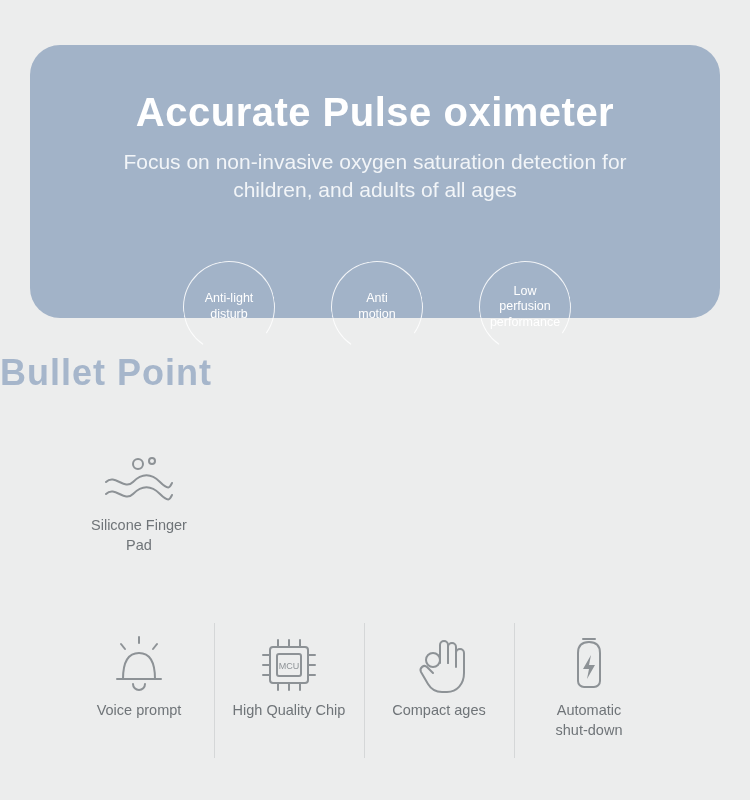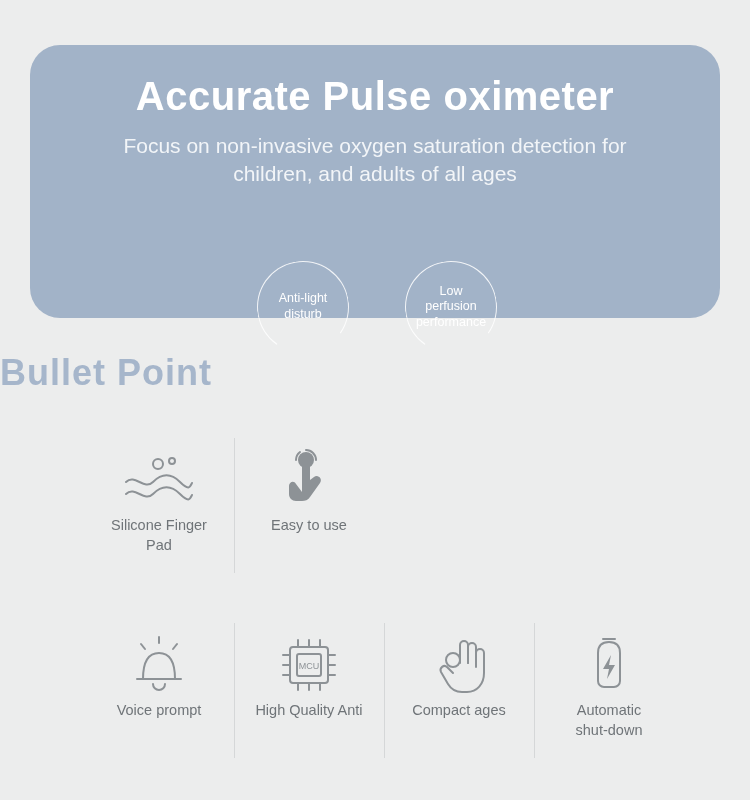--- a/index.html
+++ b/index.html
@@ -29,21 +29,21 @@
     width: 690px;
     height: 273px;
     background: #a2b3c8;
     border-radius: 30px;
     box-sizing: border-box;
     text-align: center;
     color: #ffffff;
   }
   .hero-title {
     margin: 0;
-    padding-top: 29px;
+    padding-top: 45px;
     font-size: 40px;
     font-weight: bold;
     letter-spacing: 0.5px;
     line-height: 1.1;
     color: #ffffff;
   }
   .hero-sub {
     margin: 14px auto 12px;
     width: 570px;
     font-size: 21px;
@@ -98,21 +98,21 @@
     font-size: 36px;
     font-weight: bold;
     color: #a6b6cb;
     letter-spacing: 1px;
   }
 
   
   .grid {
     position: absolute;
     top: 424px;
-    left: 84px;
+    left: 64px;
     width: 600px;
   }
   .grid-row {
     display: flex;
     height: 185px;
   }
   .cell {
     position: relative;
     width: 150px;
     display: flex;
@@ -160,20 +160,25 @@
     <p class="hero-sub">Focus on non-invasive oxygen saturation detection for  children, and adults of all ages</p>
 
     <div class="circles">
       <div class="circle-wrap">
         <div class="circle-ring"></div>
         <div class="circle-label">Anti-light
 disturb</div>
       </div>
       <div class="circle-wrap">
         <div class="circle-ring"></div>
+        <div class="circle-label">Anti
+motion</div>
+      </div>
+      <div class="circle-wrap">
+        <div class="circle-ring"></div>
         <div class="circle-label">Low
 perfusion
 performance</div>
       </div>
     </div>
   </div>
 
   <div class="section-title">Bullet Point</div>
 
   <div class="grid">
@@ -186,31 +191,20 @@
             <circle class="st" cx="36" cy="10" r="5"></circle>
             <circle class="st" cx="50" cy="7" r="3"></circle>
             <path class="st" d="M4 28 C13 19, 22 37, 31 28 S49 19, 58 28 S68 33, 70 29"></path>
             <path class="st" d="M4 40 C13 31, 22 49, 31 40 S49 31, 58 40 S68 45, 70 41"></path>
           </svg>
         </div>
         <div class="cell-label">Silicone Finger
 Pad</div>
       </div>
 
-      <div class="cell">
-        <div class="icon-box">
-          <svg width="56" height="62" viewBox="0 0 56 62">
-            <circle class="st-f" cx="25" cy="12" r="8"></circle>
-            <path class="st-f" d="M21 14 h8 v18 l4-3 c4-3 9 2 6 6 l-10 14 c-2 3-5 4-8 4 h-6 c-4 0-7-3-7-7 v-8 c0-4 5-6 7-2 l6 8 z"></path>
-            <path class="st" d="M25 2 a10 10 0 0 1 10 10"></path>
-            <path class="st" d="M15 12 a10 10 0 0 1 4-8"></path>
-          </svg>
-        </div>
-        <div class="cell-label">Easy to use</div>
-      </div>
 
 
 
     </div>
 
     <div class="grid-row">
 
       <div class="cell">
         <div class="icon-box">
           <svg width="64" height="62" viewBox="0 0 64 62">
@@ -230,21 +224,21 @@
           <svg width="62" height="60" viewBox="0 0 62 60">
             <rect class="st" x="12" y="12" width="38" height="36" rx="3"></rect>
             <rect class="st" x="19" y="19" width="24" height="22" rx="2"></rect>
             <text x="31" y="34" text-anchor="middle" font-family="Liberation Sans, sans-serif" font-size="9" fill="#8d9296">MCU</text>
             <path class="st" d="M20 12 V5 M31 12 V5 M42 12 V5"></path>
             <path class="st" d="M20 48 v7 M31 48 v7 M42 48 v7"></path>
             <path class="st" d="M12 20 H5 M12 30 H5 M12 40 H5"></path>
             <path class="st" d="M50 20 h7 M50 30 h7 M50 40 h7"></path>
           </svg>
         </div>
-        <div class="cell-label">High Quality Anti</div>
+        <div class="cell-label">High Quality Chip</div>
       </div>
 
       <div class="cell">
         <div class="icon-box">
           <svg width="58" height="60" viewBox="0 0 58 60">
             <path class="st" d="M30 28 V10 a4 4 0 0 1 8 0 v18"></path>
             <path class="st" d="M38 28 V12 a4 4 0 0 1 8 0 v20"></path>
             <path class="st" d="M46 30 v-12 a4 4 0 0 1 8 0 v20 c0 11-7 19-17 19 h-5 c-6 0-11-3-14-8 l-7-12 c-2-4 3-8 6-5 l6 6"></path>
             <path class="st" d="M23 18 a7 7 0 1 0 0 14 a7 7 0 0 0 0 -14"></path>
           </svg>

